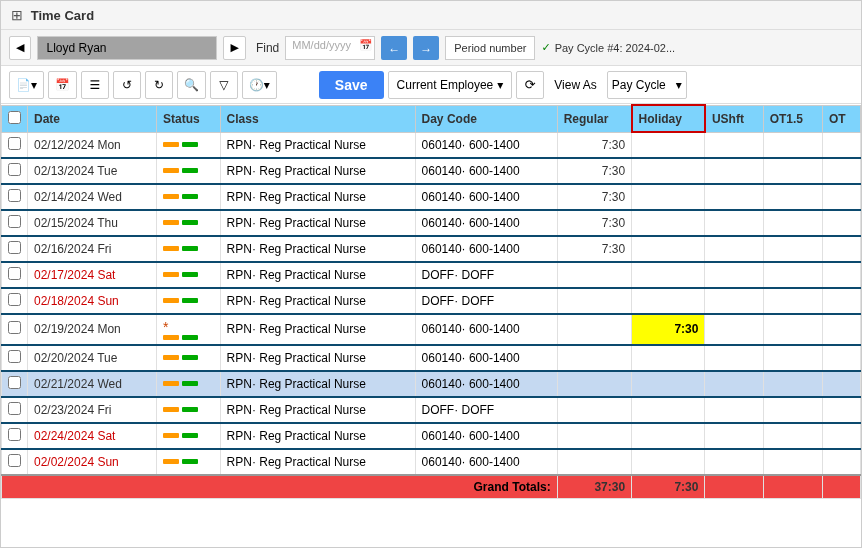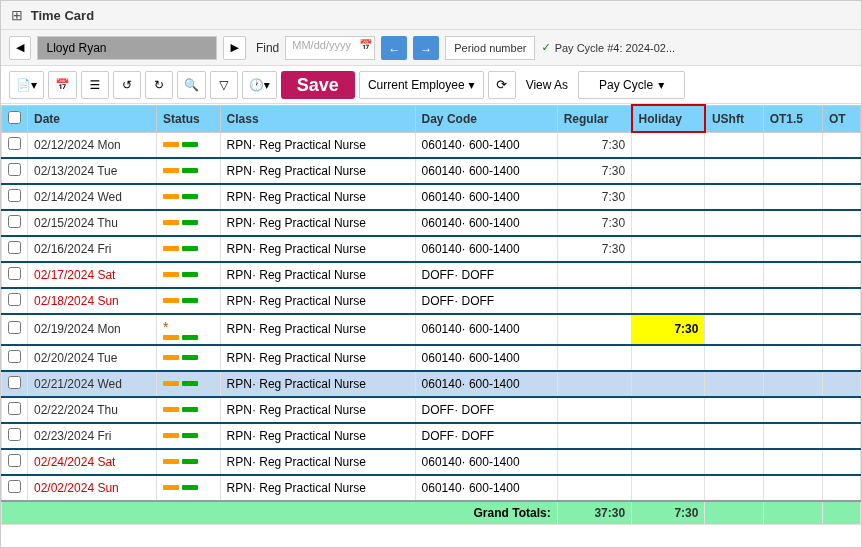--- a/index.html
+++ b/index.html
@@ -24,29 +24,29 @@
     
     .period-label { background: white; border: 1px solid #ccc; padding: 2px 8px; height: 24px; display: flex; align-items: center; font-size: 11px; color: #333; }
     
     .pay-cycle-info { font-size: 11px; color: #333; display: flex; align-items: center; gap: 4px; }
     .check-icon { color: green; }
     
     .toolbar-bottom { background: white; border-bottom: 1px solid #ddd; padding: 4px 8px; display: flex; align-items: center; gap: 4px; height: 38px; }
     
     .tool-btn { background: white; border: 1px solid #ccc; padding: 2px 6px; cursor: pointer; height: 28px; display: flex; align-items: center; justify-content: center; border-radius: 2px; font-size: 12px; min-width: 28px; }
     
-    .save-btn { background: #be185d; color: white; border: none; padding: 4px 16px; height: 28px; border-radius: 3px; cursor: pointer; font-size: 18px; font-weight: bold; }
+    .save-btn { background: #3b82f6; color: white; border: none; padding: 4px 16px; height: 28px; border-radius: 3px; cursor: pointer; font-size: 14px; font-weight: bold; margin-left: 38px; }
     
     .dropdown-btn { background: white; border: 1px solid #ccc; padding: 2px 8px; height: 28px; display: flex; align-items: center; gap: 4px; cursor: pointer; border-radius: 2px; font-size: 12px; min-width: 120px; }
     
     .refresh-btn { background: white; border: 1px solid #ccc; width: 28px; height: 28px; display: flex; align-items: center; justify-content: center; cursor: pointer; border-radius: 2px; font-size: 13px; }
     
     .view-as-label { font-size: 12px; padding: 2px 6px; }
     
-    .pay-cycle-dropdown { background: white; border: 1px solid #ccc; padding: 2px 20px; height: 28px; display: flex; align-items: center; gap: 5px; cursor: pointer; border-radius: 2px; font-size: 12px; min-width: 80px; }
+    .pay-cycle-dropdown { background: white; border: 1px solid #ccc; padding: 2px 4px; height: 28px; display: flex; align-items: center; gap: 5px; cursor: pointer; border-radius: 2px; font-size: 12px; min-width: 80px; }
     
     .table-container { flex: 1; overflow-y: auto; overflow-x: auto; }
     
     table { width: 100%; border-collapse: collapse; font-size: 12px; }
     
     thead th { background: #7dd3fc; border: 1px solid #ccc; padding: 5px 6px; text-align: left; font-weight: bold; color: #333; white-space: nowrap; position: sticky; top: 0; z-index: 1; margin-top: 29px; }
     thead th.holiday-col { border: 2px solid #cc0000; color: #333; }
     
     tbody tr { border-bottom: 2px solid #0c4a6e; }
     tbody tr.selected-row { background: #c5d9f1; }
@@ -59,21 +59,21 @@
     
     .checkbox-col { width: 24px; text-align: center; }
     
     .status-indicators { display: flex; gap: 3px; align-items: center; }
     .status-bar { width: 16px; height: 5px; border-radius: 1px; }
     .status-orange { background: #ff9900; }
     .status-green { background: #00aa00; }
     
     .asterisk { color: #cc4400; font-size: 14px; }
     
-    .grand-totals-row td { background: #86efac; font-weight: bold; text-align: right; border-top: 2px solid #999; padding-left: 12px; }
+    .grand-totals-row td { background: #ef4444; font-weight: bold; text-align: right; border-top: 2px solid #999; padding-left: 12px; }
     .grand-totals-label { text-align: right !important; }
   </style>
 </head>
 <body>
 
 <div class="window">
 
   <div class="title-bar">
     <span class="title-bar-icon">⊞</span>
     <span class="title-bar-text">Time Card</span>
@@ -312,37 +312,20 @@
             <td>RPN· Reg Practical Nurse</td>
             <td>060140· 600-1400</td>
             <td class="time-value"></td>
             <td class="time-value"></td>
             <td></td>
             <td></td>
             <td></td>
           </tr>
           <tr>
             <td class="checkbox-col"><input type="checkbox" style=""></td>
-            <td class="date-cell">02/22/2024 Thu</td>
-            <td>
-              <div class="status-indicators">
-                <div class="status-bar status-orange"></div>
-                <div class="status-bar status-green"></div>
-              </div>
-            </td>
-            <td>RPN· Reg Practical Nurse</td>
-            <td>DOFF· DOFF</td>
-            <td class="time-value"></td>
-            <td class="time-value"></td>
-            <td></td>
-            <td></td>
-            <td></td>
-          </tr>
-          <tr>
-            <td class="checkbox-col"><input type="checkbox" style=""></td>
             <td class="date-cell">02/23/2024 Fri</td>
             <td>
               <div class="status-indicators">
                 <div class="status-bar status-orange"></div>
                 <div class="status-bar status-green"></div>
               </div>
             </td>
             <td>RPN· Reg Practical Nurse</td>
             <td>DOFF· DOFF</td>
             <td class="time-value"></td>

